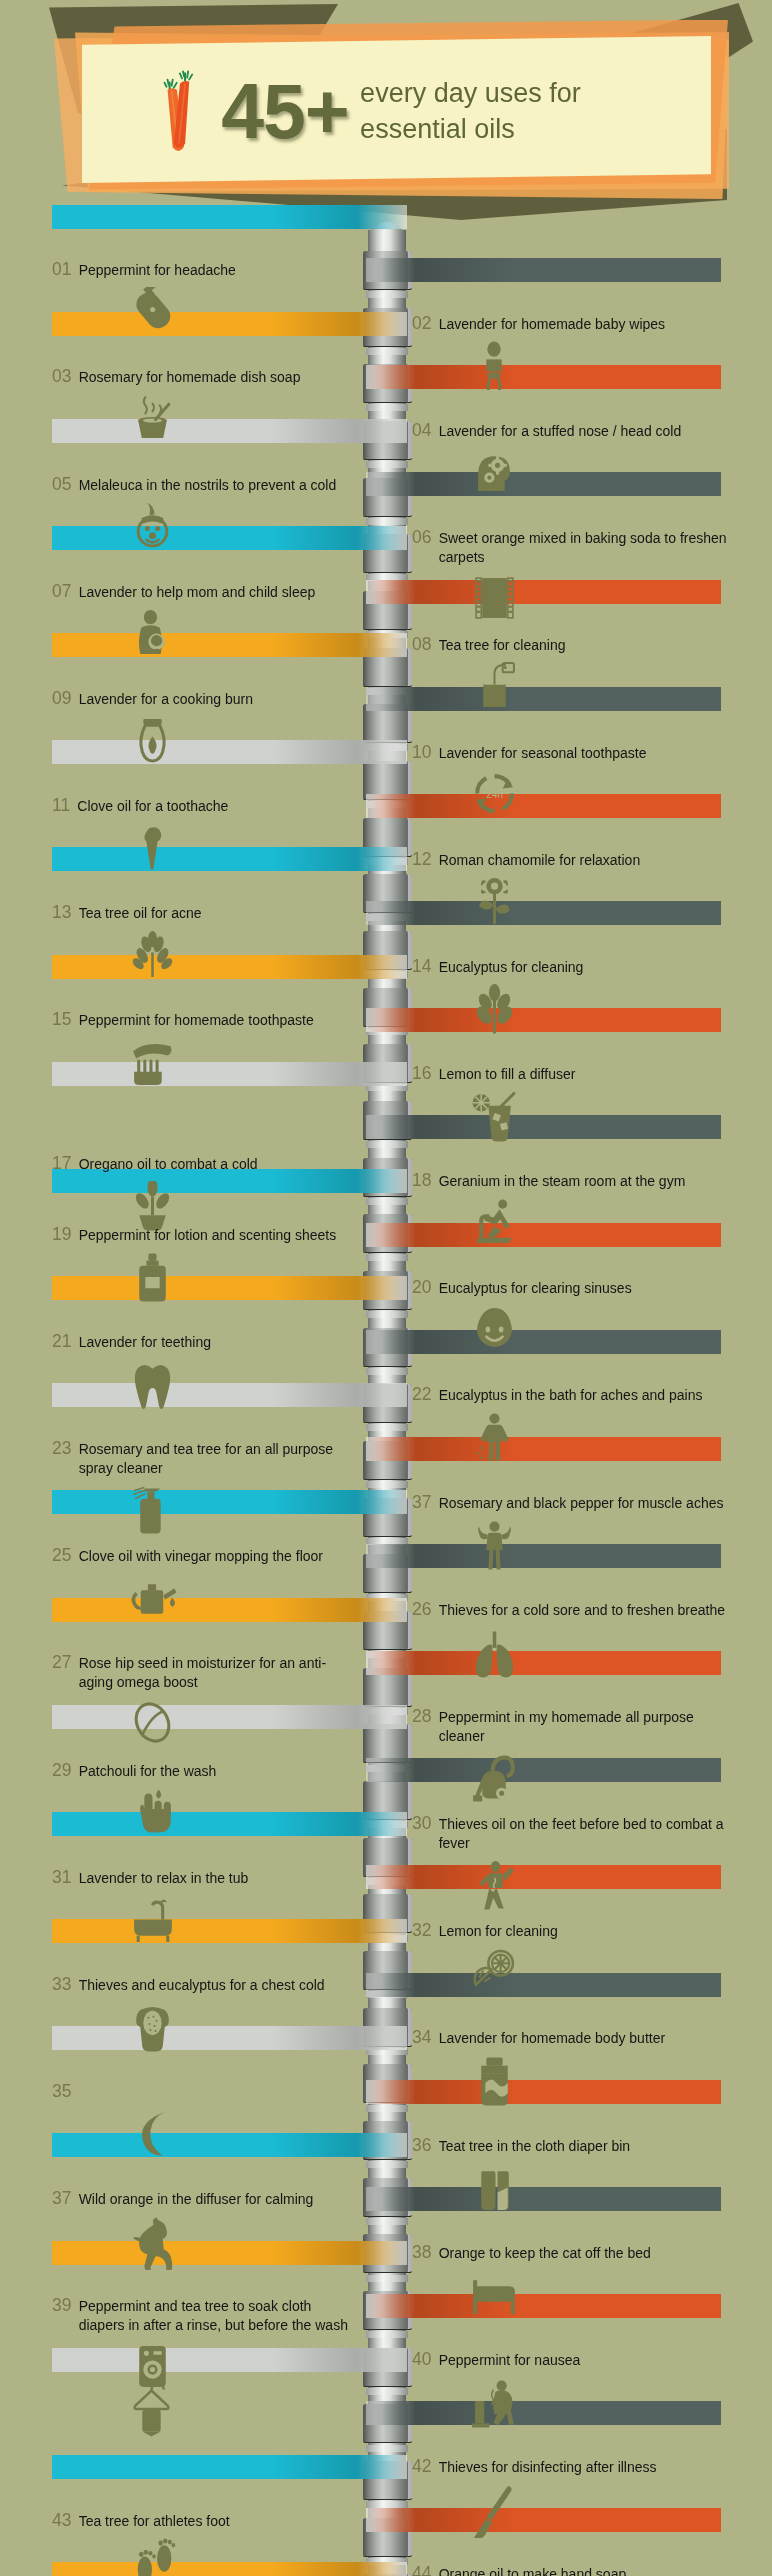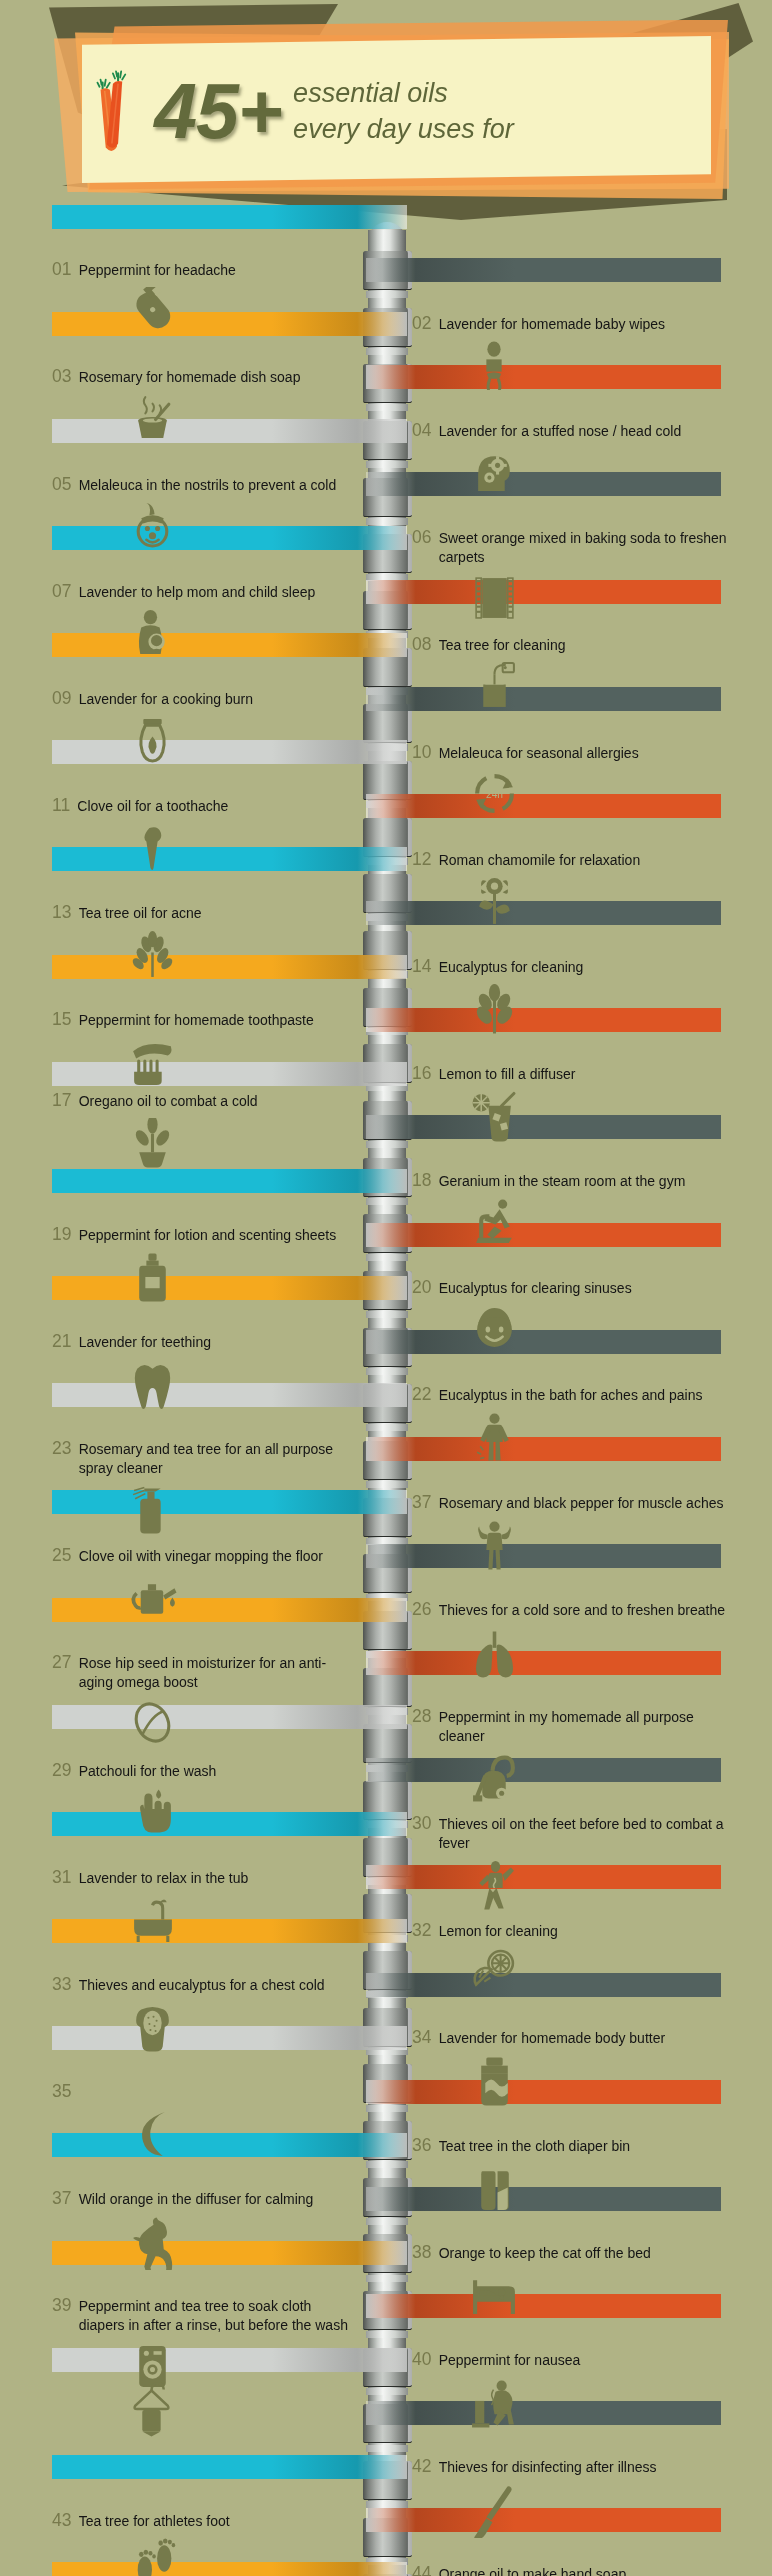--- a/index.html
+++ b/index.html
@@ -69,22 +69,22 @@
     width: 629px; height: 147px;
     background: #f7f3c4;
     clip-path: polygon(0% 6%, 100% 0%, 100% 94%, 0% 100%);
     display: flex;
     align-items: center;
   }
   .hdr-inner {
     display: flex;
     align-items: center;
     width: 100%;
+    padding-left: 67px;
     padding-top: 3.1px;
-    font-style: italic;
   }
   .carrots { width: 67px; height: 98px; flex: 0 0 67px; position: relative; margin-right: 5.2px; }
   .big-num {
     font-size: 77px;
     line-height: 1;
     color: #636a3c;
     font-weight: 700;
     letter-spacing: -1px;
     text-shadow: 2.1px 2.6px 3.1px rgba(60,62,30,.45);
     margin-right: 11.3px;
@@ -216,22 +216,22 @@
           <g>
             <path d="M64 32 L60 22 M68 28 L66 18 M74 30 L76 18 M78 34 L84 24" stroke="#1f8a4c" stroke-width="3.5" fill="none" stroke-linecap="round"></path>
             <path d="M70 36 L70 22" stroke="#1f8a4c" stroke-width="4" fill="none" stroke-linecap="round"></path>
             <path d="M78 38 q-12 -4 -18 4 l-12 118 q12 14 22 -2 z" fill="#e8511f"></path>
             <path d="M70 42 l-12 116" stroke="#f5854e" stroke-width="3" fill="none" opacity=".5"></path>
           </g>
         </svg>
       </div>
       <div class="big-num">45+</div>
       <div class="hdr-sub">
+        <div>every day uses for</div>
         <div>essential oils</div>
-        <div>every day uses for</div>
       </div>
     </div>
   </div>
 </div>
 
 <div id="timeline">
   <div id="pole">
       <div class="pole-cap"></div>
       <div class="pole-core"></div>
       <div class="pole-band" style="top:29px"></div>
@@ -518,21 +518,21 @@
           <svg width="47" height="48" viewBox="0 0 92 94" fill="#767a4b">
             <rect x="28" y="6" width="36" height="10" rx="2"></rect>
             <path d="M32 18 h28 q14 26 6 52 q-6 18 -20 18 q-14 0 -20 -18 q-8 -26 6 -52 z" fill="none" stroke="#767a4b" stroke-width="6"></path>
             <path d="M46 40 q12 14 6 26 q-2 8 -6 8 q-4 0 -6 -8 q-6 -12 6 -26 z"></path>
           </svg>
         </div>
       </div>
       <div class="entry right" style="top:492px">
         <div class="entry-head">
           <span class="entry-num">10</span>
-          <span class="entry-text">Melaleuca for seasonal allergies</span>
+          <span class="entry-text">Lavender for seasonal toothpaste</span>
         </div>
         <div class="entry-icon">
           <svg width="47" height="47" viewBox="0 0 92 92" fill="#767a4b">
             <path d="M46 12 a34 34 0 0 1 30 18" stroke="#767a4b" stroke-width="8" fill="none"></path>
             <path d="M72 16 l10 18 l-20 2 z"></path>
             <path d="M46 80 a34 34 0 0 1 -30 -18" stroke="#767a4b" stroke-width="8" fill="none"></path>
             <path d="M20 76 l-10 -18 l20 -2 z"></path>
             <path d="M80 46 a34 34 0 0 1 -18 30" stroke="#767a4b" stroke-width="8" fill="none"></path>
             <path d="M12 46 a34 34 0 0 1 18 -30" stroke="#767a4b" stroke-width="8" fill="none"></path>
             <text x="46" y="54" font-size="20" text-anchor="middle" fill="#b0b385" font-family="Liberation Sans,sans-serif">24h</text>
@@ -631,21 +631,21 @@
             <path d="M60 28 L84 4" stroke="#767a4b" stroke-width="6" fill="none" stroke-linecap="round"></path>
             <circle cx="20" cy="22" r="17"></circle>
             <path d="M20 5 V39 M3 22 H37 M8 10 L32 34 M32 10 L8 34" stroke="#b0b385" stroke-width="3"></path>
             <g fill="#b0b385">
               <rect x="44" y="44" width="13" height="13" transform="rotate(20 50 50)"></rect>
               <rect x="58" y="62" width="13" height="13" transform="rotate(-15 64 68)"></rect>
             </g>
           </svg>
         </div>
       </div>
-      <div class="entry left" style="top:840px">
+      <div class="entry left" style="top:903px">
         <div class="entry-head">
           <span class="entry-num">17</span>
           <span class="entry-text">Oregano oil to combat a cold</span>
         </div>
         <div class="entry-icon">
           <svg width="47" height="52" viewBox="0 0 92 100" fill="#767a4b">
             <path d="M46 66 V30" stroke="#767a4b" stroke-width="6" fill="none"></path>
             <ellipse cx="46" cy="12" rx="10" ry="18"></ellipse>
             <ellipse cx="26" cy="38" rx="10" ry="17" transform="rotate(-35 26 38)"></ellipse>
             <ellipse cx="66" cy="38" rx="10" ry="17" transform="rotate(35 66 38)"></ellipse>

